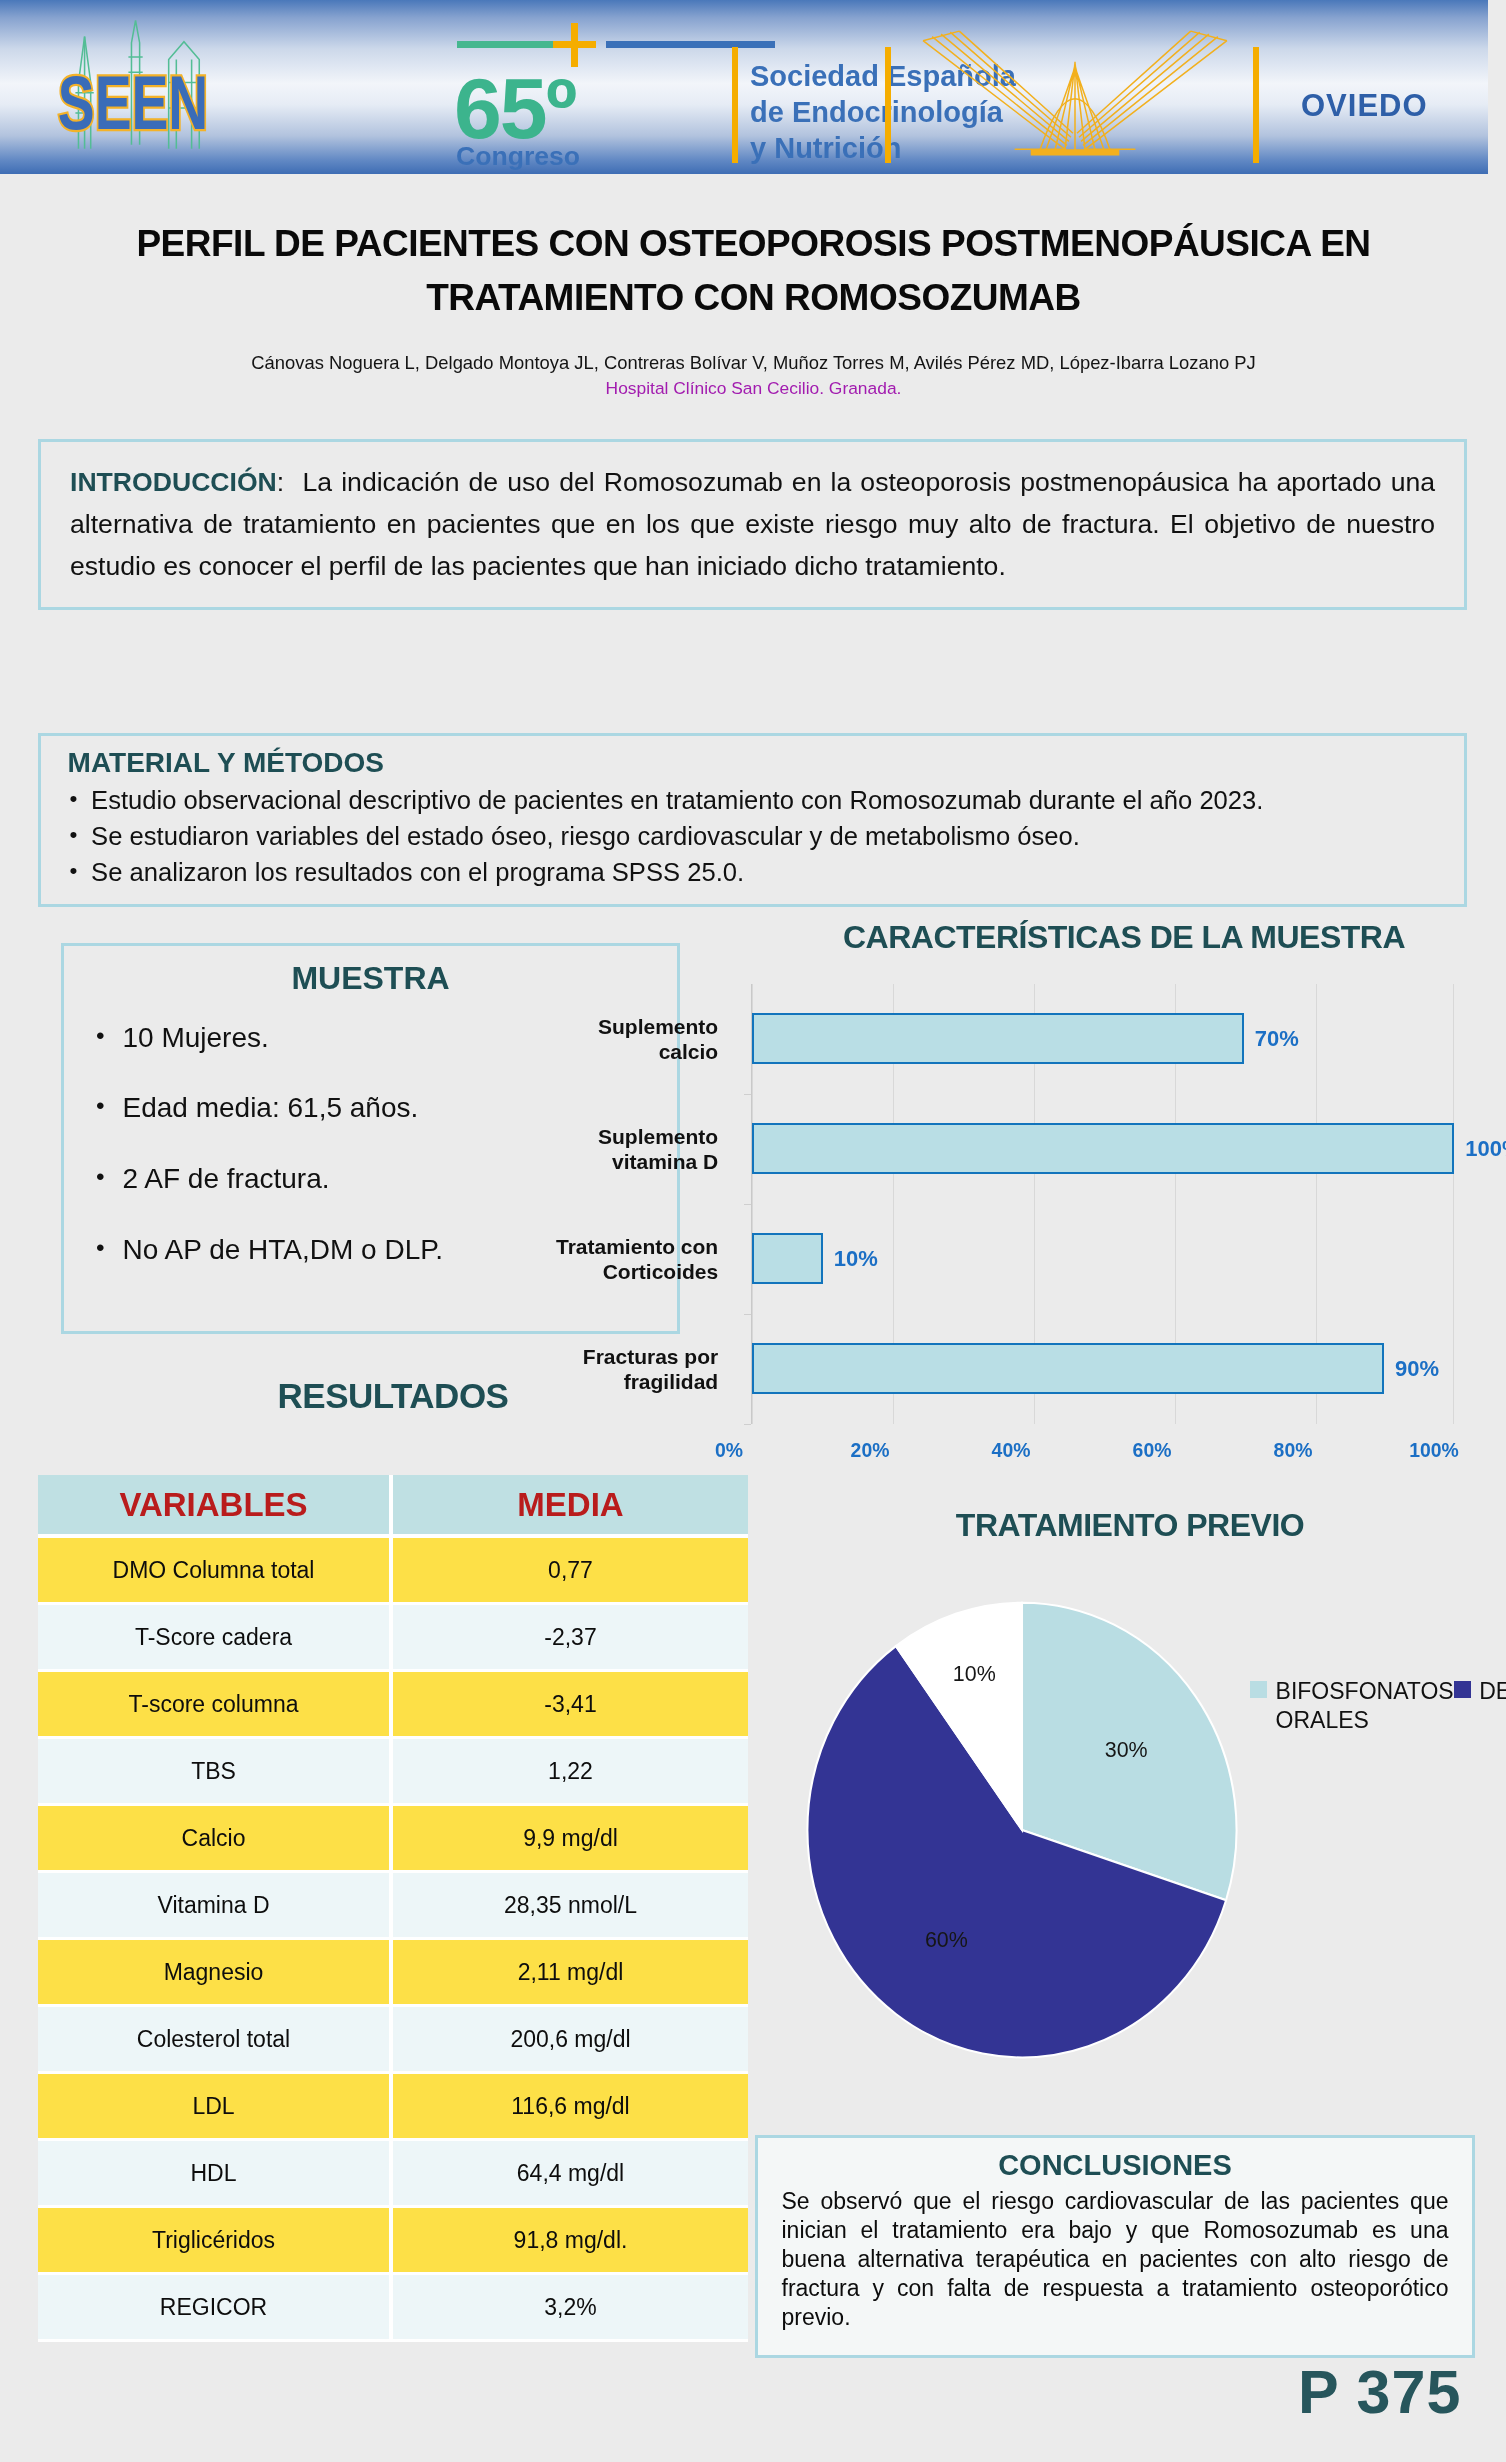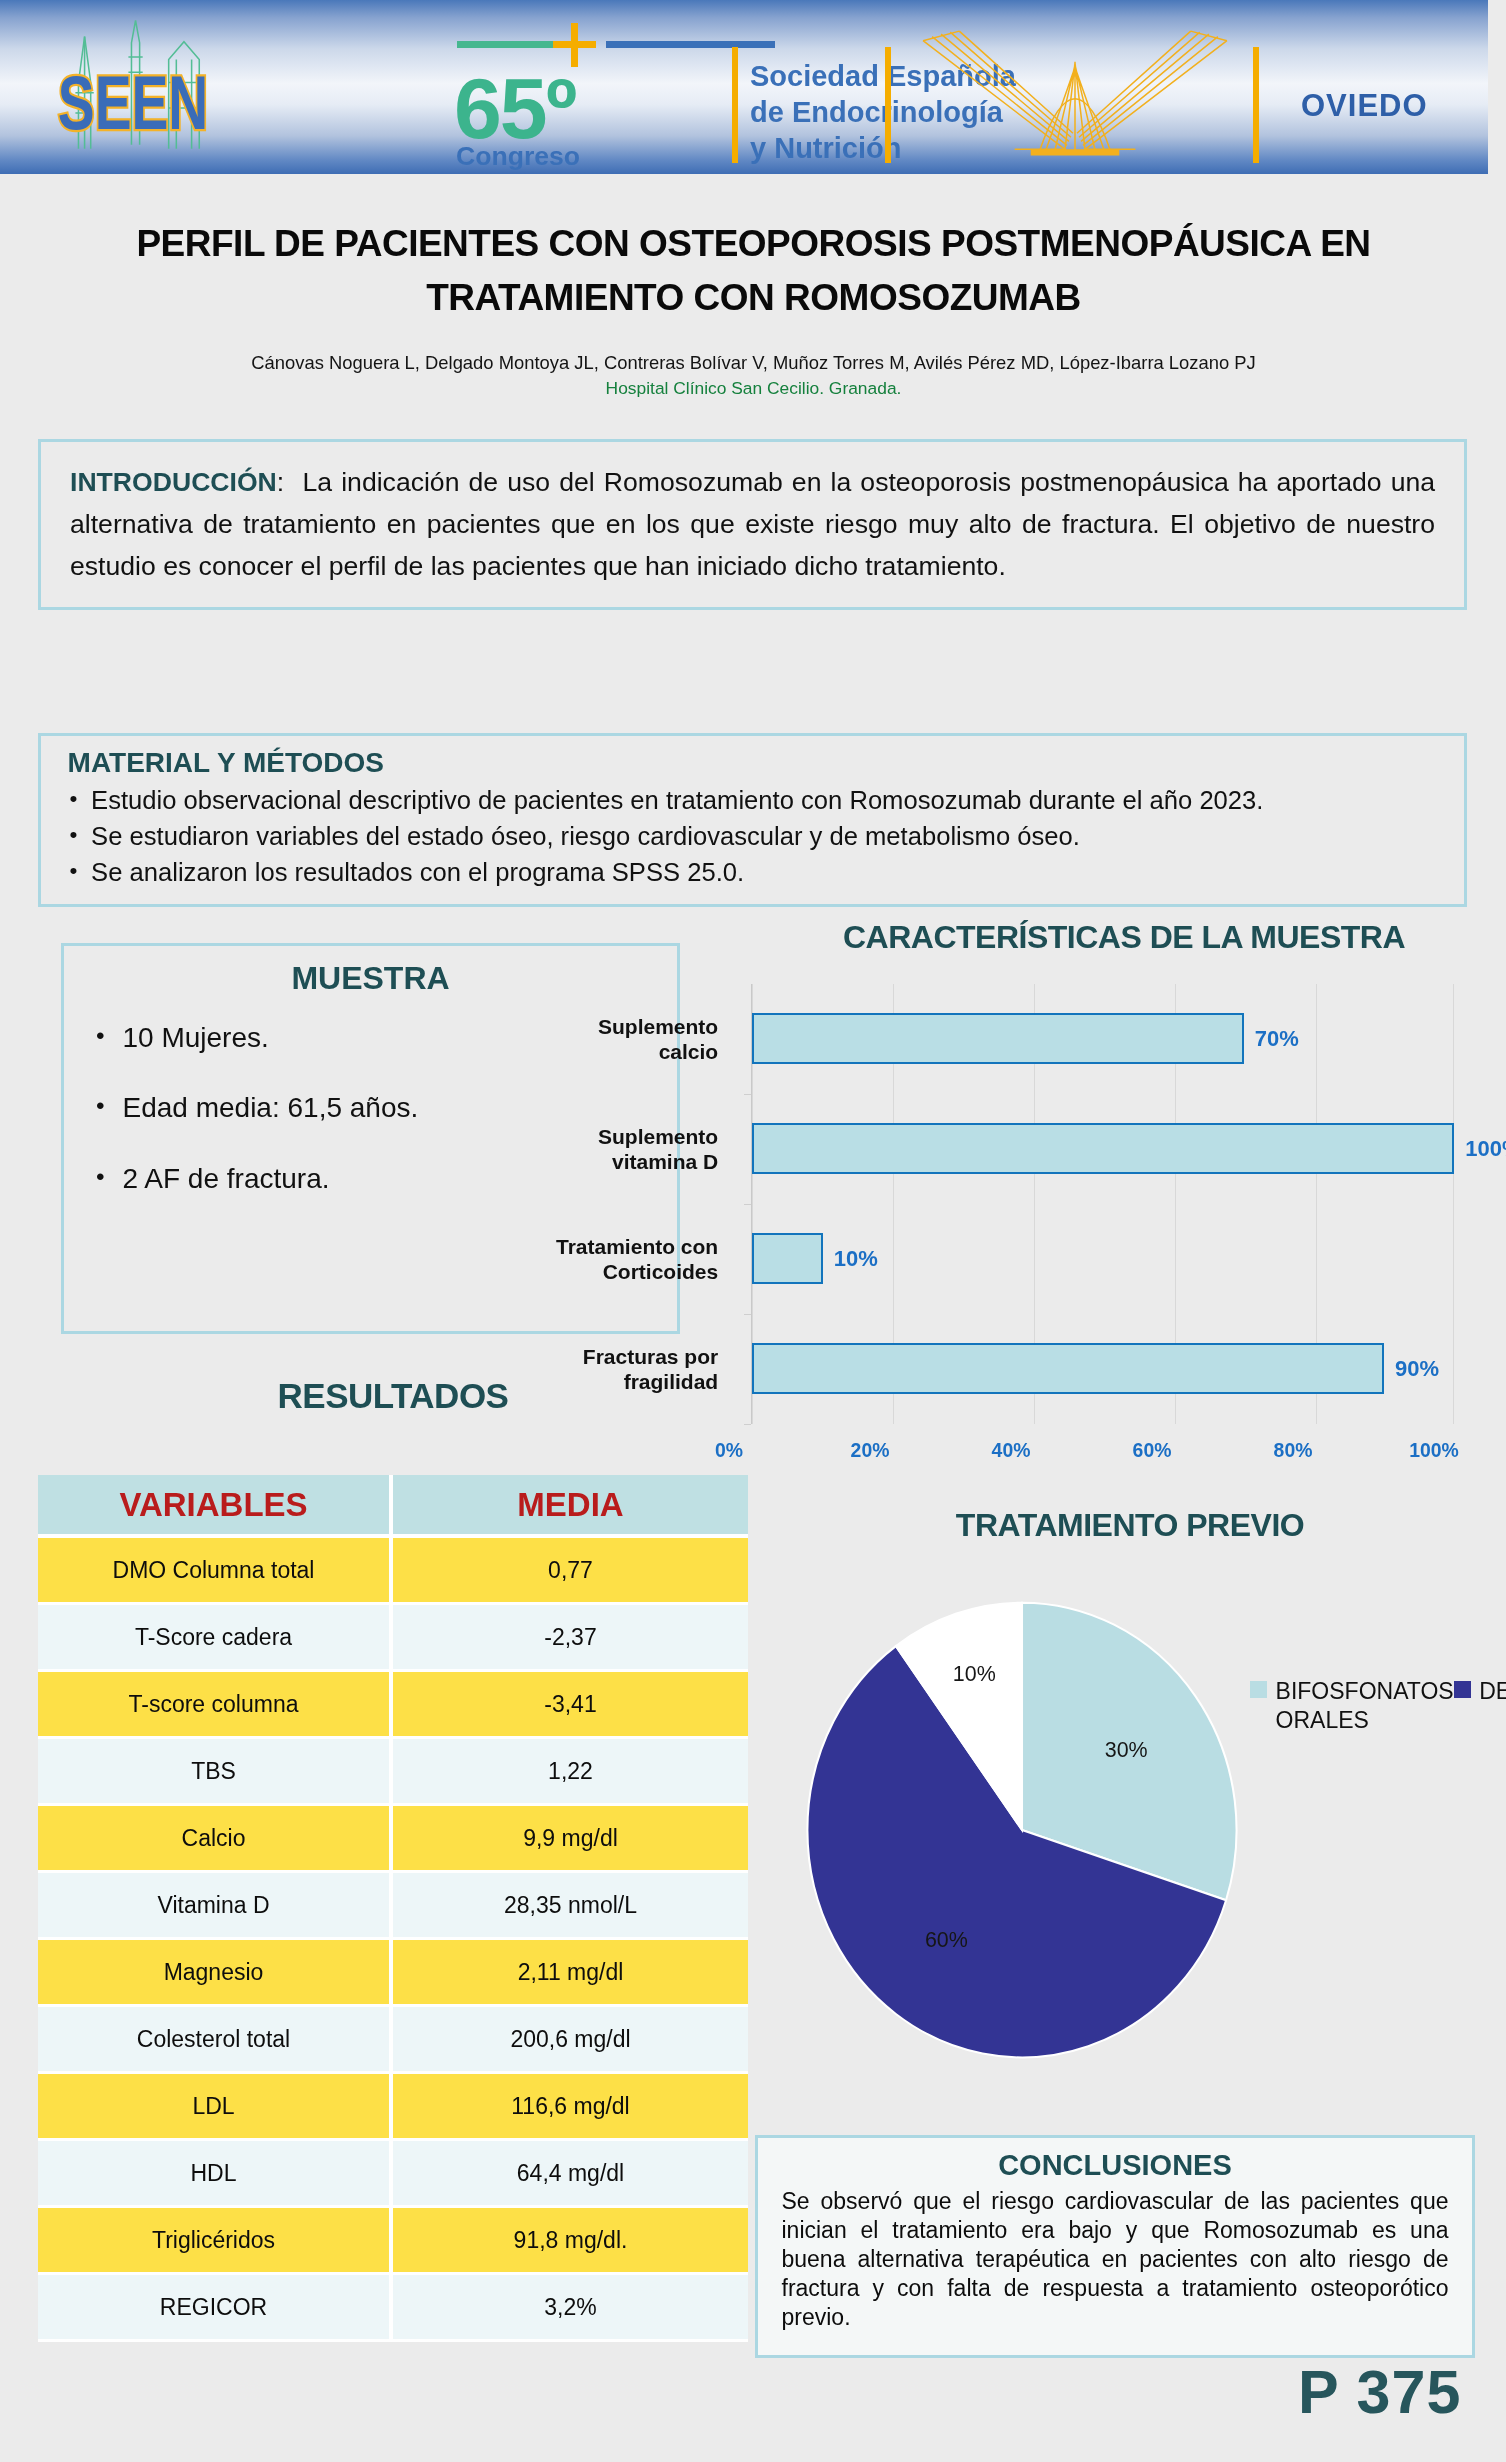--- a/index.html
+++ b/index.html
@@ -20,21 +20,21 @@
   .plus-h{position:absolute;left:553px;top:41px;width:43px;height:6.6px;background:#f5ad00;}
   .bar-blue{position:absolute;left:606px;top:41px;width:169px;height:6.6px;background:#3a70b8;}
   .v-divider{position:absolute;top:47px;width:6.1px;height:116px;background:#f5ad00;}
   .society{position:absolute;left:750px;top:59px;font-size:29px;font-weight:700;color:#3a70b8;line-height:1.24;}
   .naranco{position:absolute;left:914px;top:26.6px;width:322px;height:131px;}
   .oviedo{position:absolute;left:1301px;top:88px;font-size:31px;font-weight:800;color:#2e5fa8;letter-spacing:1px;}
   
   .title{position:absolute;left:0;top:217px;width:100%;text-align:center;
     font-size:37px;font-weight:700;line-height:1.45;color:#0a0a0a;letter-spacing:-0.5px;}
   .authors{position:absolute;left:0;top:352px;width:100%;text-align:center;font-size:18.4px;color:#141414;}
-  .affiliation{position:absolute;left:0;top:378px;width:100%;text-align:center;font-size:17.4px;color:#15803d;}
+  .affiliation{position:absolute;left:0;top:378px;width:100%;text-align:center;font-size:17.4px;color:#a21caf;}
   
   .tealbox{position:absolute;border:3.1px solid #abd7e2;box-sizing:border-box;background:#ebebeb;}
   .intro-box{left:38px;top:439px;width:1429px;padding:19.4px 29px;font-size:26.6px;line-height:1.58;text-align:justify;}
   .section-heading{color:#1e4e54;font-weight:700;}
   .material-box{left:38px;top:733px;width:1429px;padding:11.2px 26.6px 13.3px 26.6px;}
   .material-box .section-heading{font-size:28px;margin:0 0 4.1px 0;}
   .material-box ul{margin:0;padding:0 0 0 23.5px;list-style:none;}
   .material-box li{font-size:25.6px;line-height:1.4;max-width:1201px;position:relative;}
   .material-box li::before{content:"•";position:absolute;left:-21.5px;font-size:22.5px;}
   .muestra-box{left:61px;top:943px;width:619px;height:391px;padding:14.3px 22.5px;}
@@ -144,20 +144,21 @@
       <li>Se analizaron los resultados con el programa SPSS 25.0.</li>
     </ul>
 </div>
 
 <div class="tealbox muestra-box">
   <span class="section-heading">MUESTRA</span>
   <ul>
       <li>10 Mujeres.</li>
       <li>Edad media: 61,5 años.</li>
       <li>2 AF de fractura.</li>
+      <li>No AP de HTA,DM o DLP.</li>
     </ul>
 </div>
 
 <div class="chart-title">CARACTERÍSTICAS DE LA MUESTRA</div>
 <div class="bar-chart">
   <div id="bar-rows">
       <div class="bar-row">
         <div class="bar-label">Suplemento calcio</div>
         <div class="bar-track">
           <div class="grid-end"></div>

